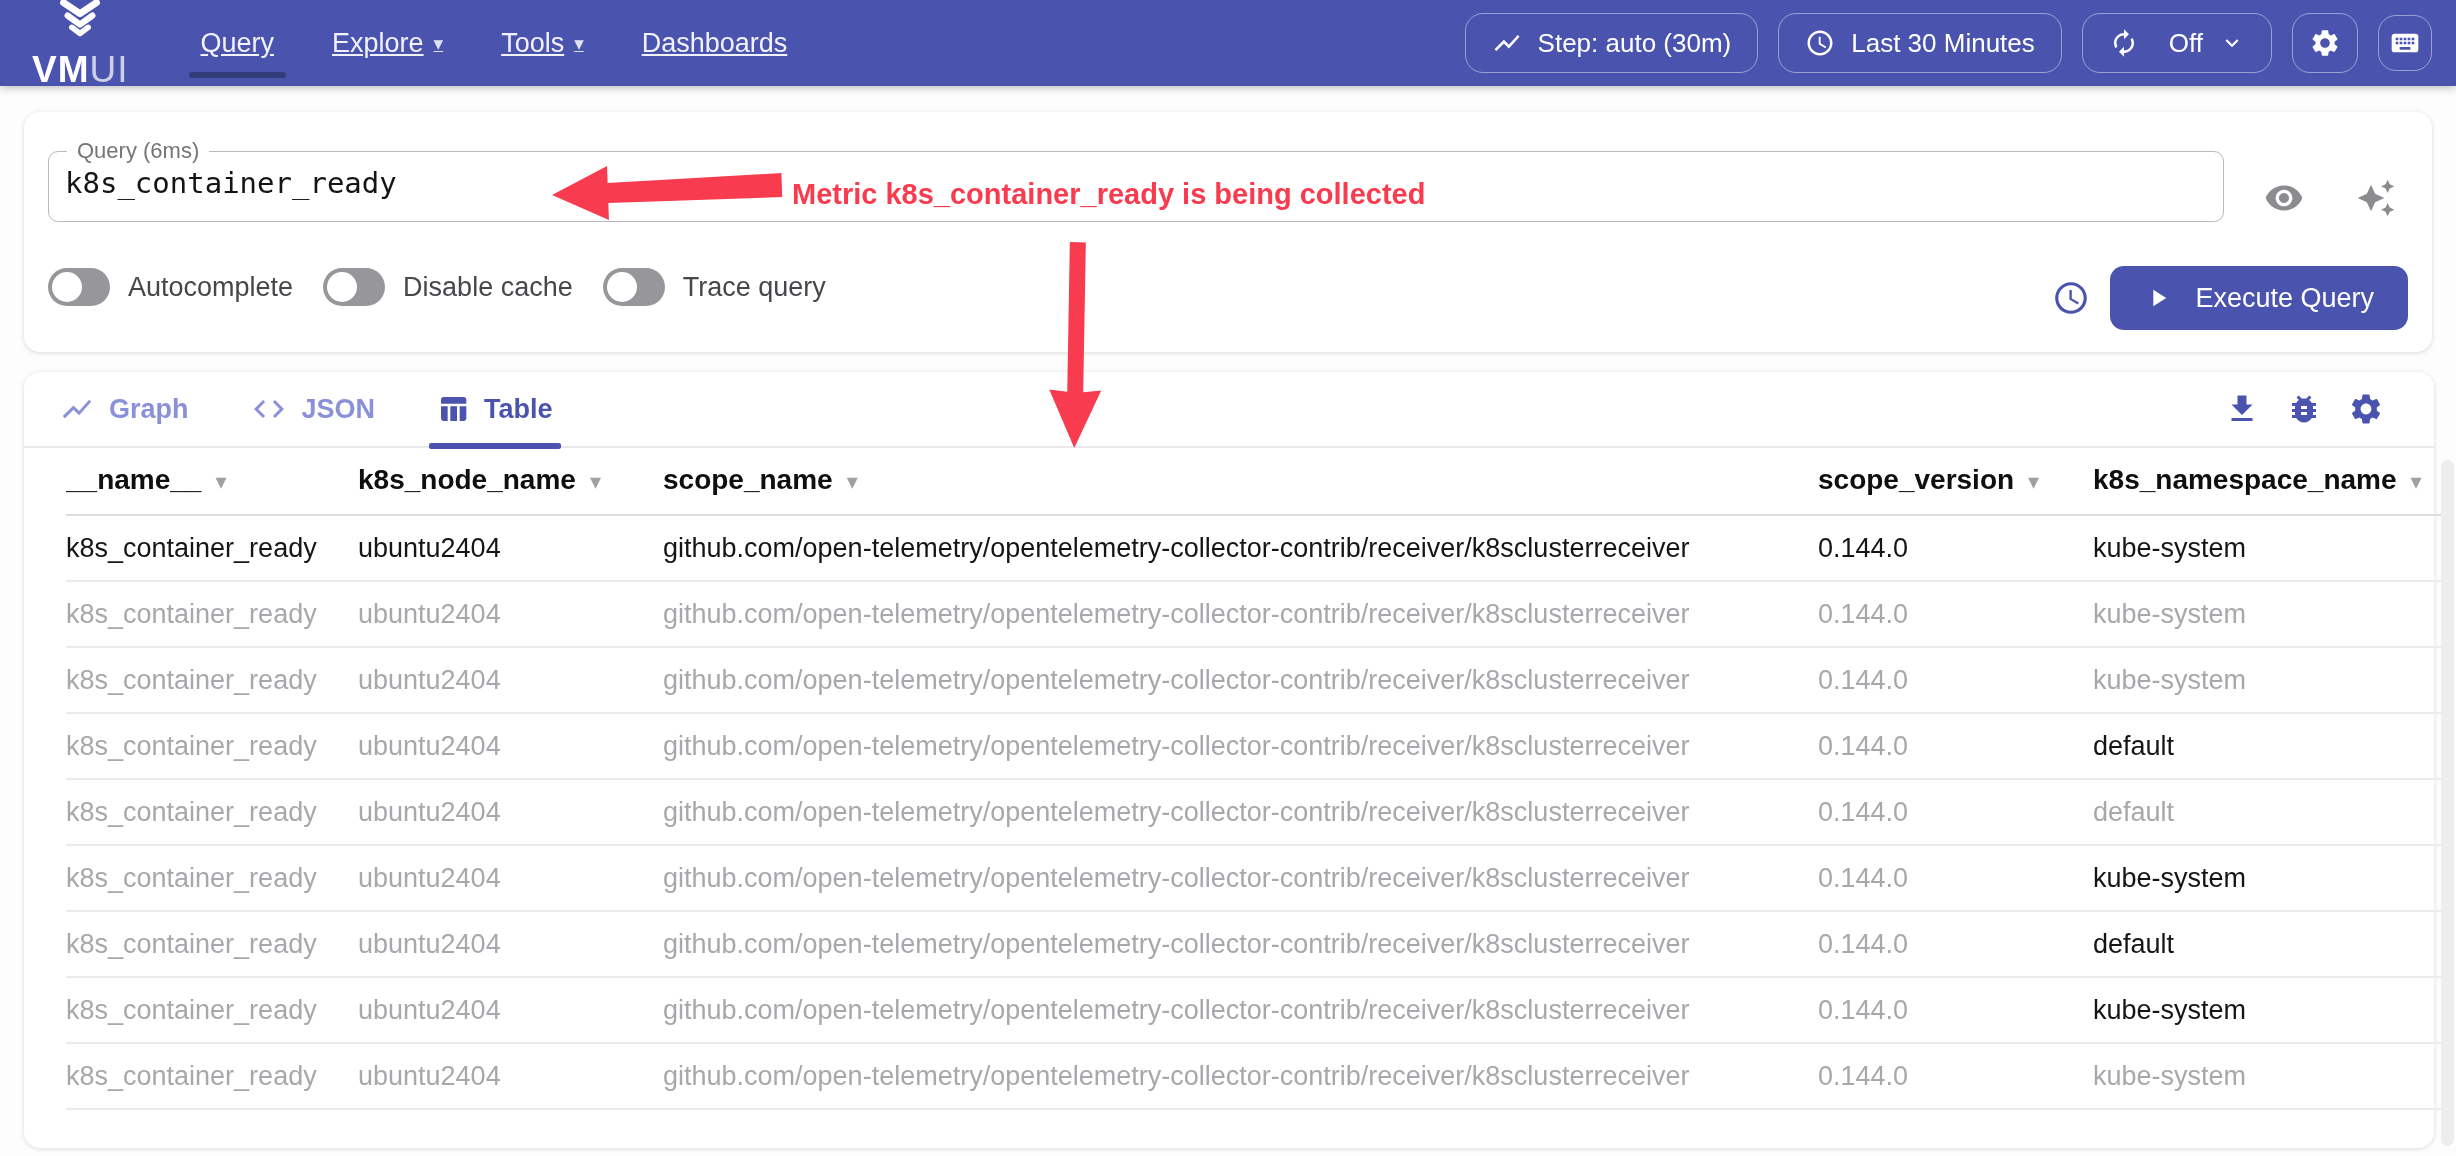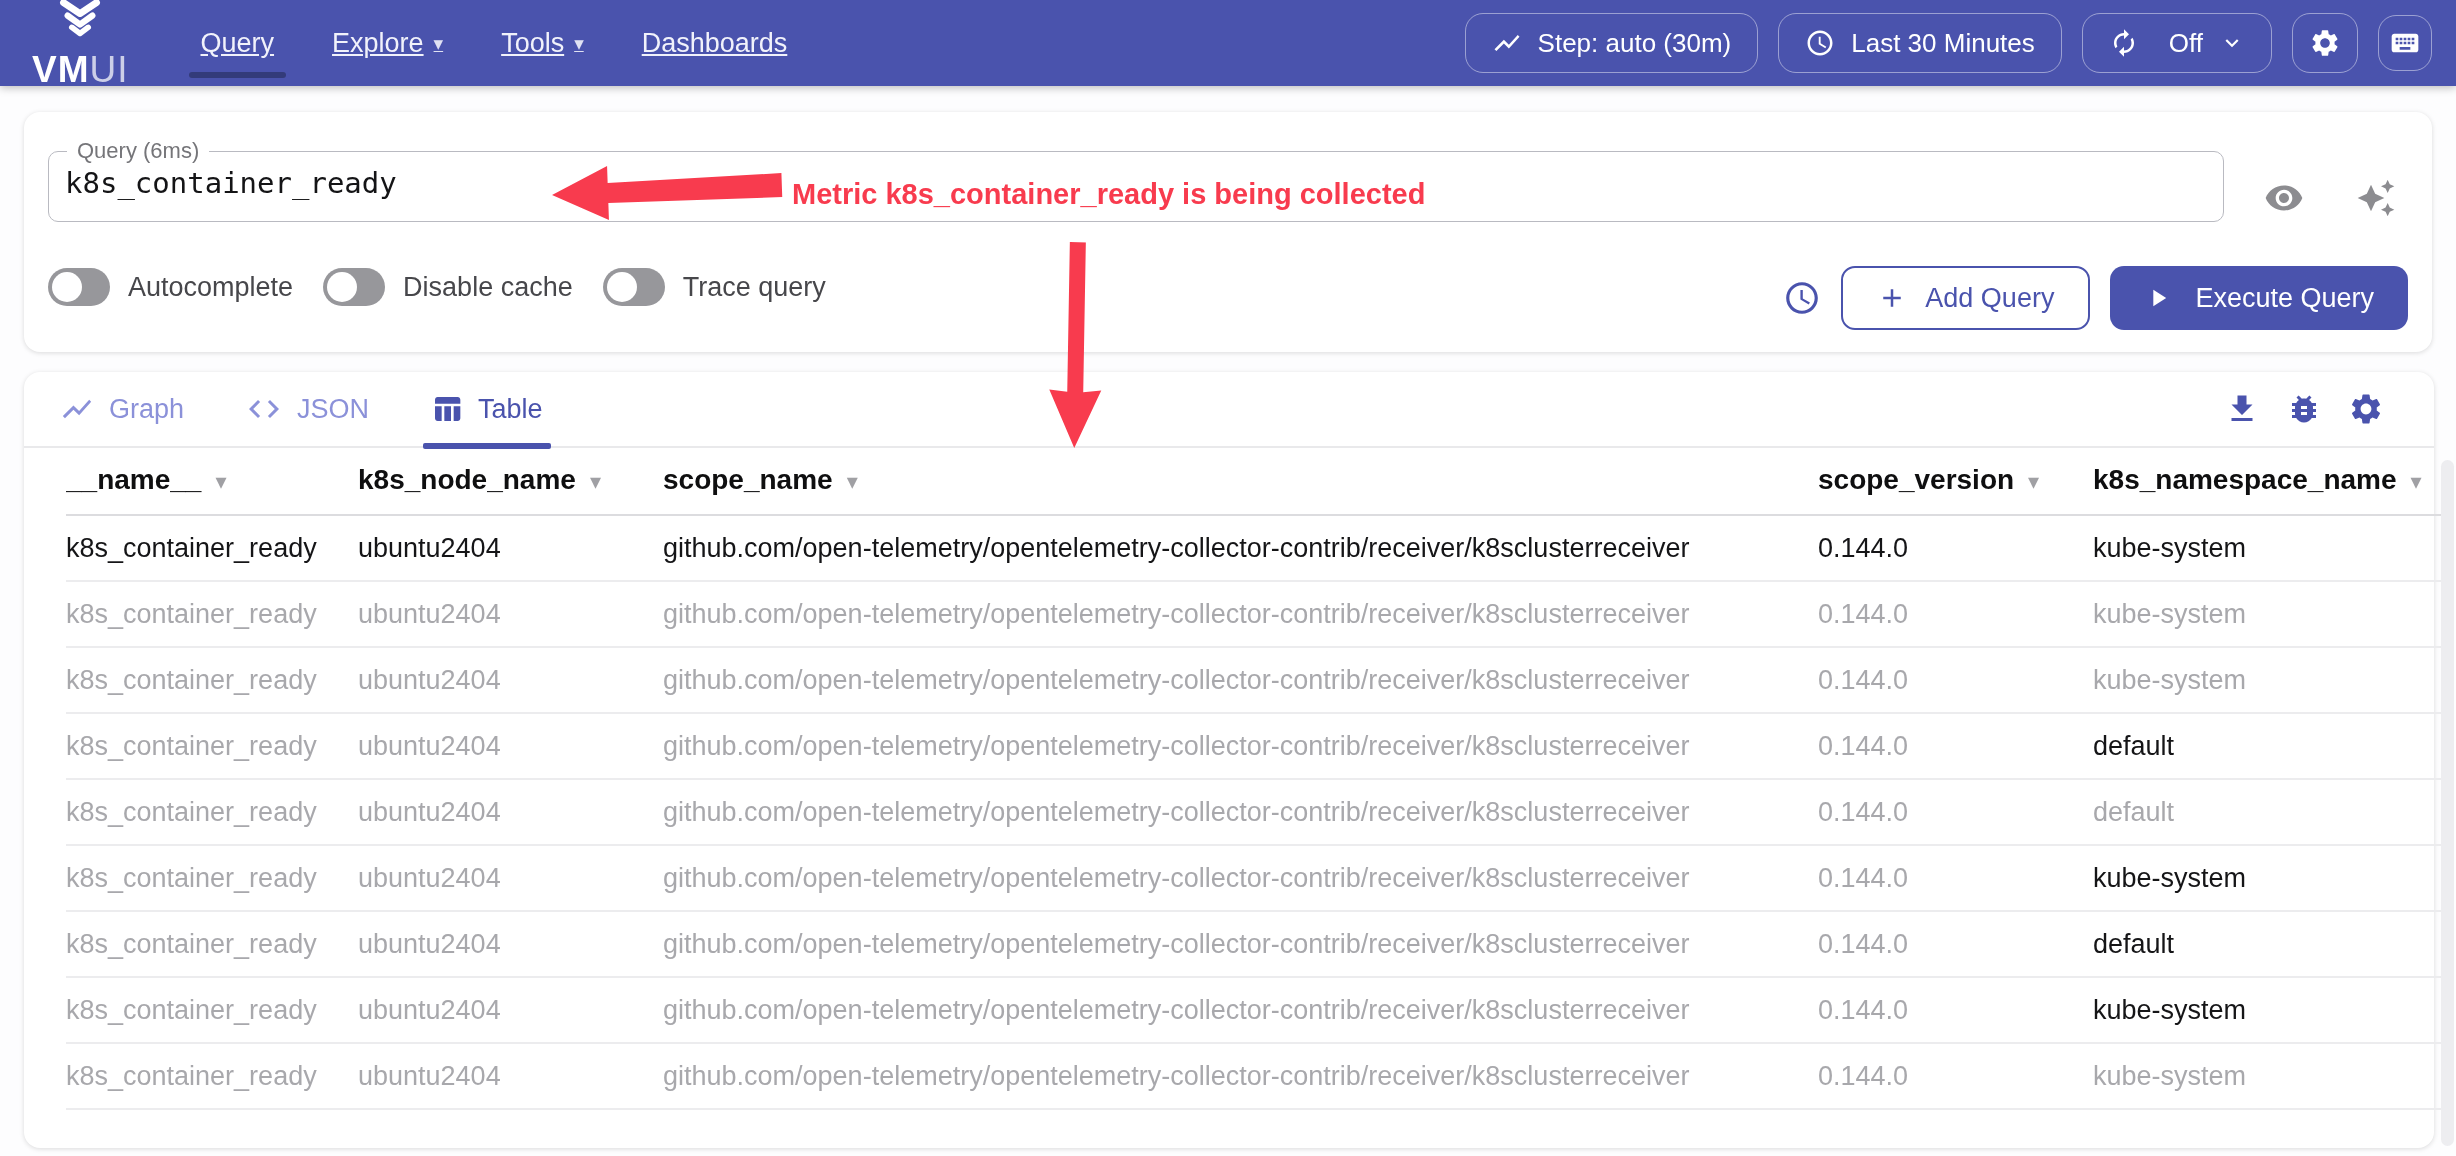--- a/index.html
+++ b/index.html
@@ -83,21 +83,21 @@
     padding:0 34px; cursor:pointer;text-align:center;
   }
 
   
   .tabbar {
     position:absolute; left:0; top:0; width:100%; height:76px;
     border-bottom:2px solid #e9e9eb; display:flex; align-items:center;
     padding-left:36px; gap:62px;
   }
   .rtab { position:relative; height:76px; display:flex; align-items:center; gap:15px;
-    font-size:27px; font-weight:400; color:#8b91d9; cursor:pointer; }
+    font-size:27px; font-weight:700; color:#8b91d9; cursor:pointer; }
   .rtab.active { color:var(--accent); }
   .rtab.active::after { content:''; position:absolute; left:-8px; right:-8px; bottom:-2px;
     height:6px; background:var(--accent); border-radius:2px; }
   .tab-icons { margin-left:auto; display:flex; gap:26px; padding-right:50px; color:var(--accent); }
   .tab-icons .ibtn { cursor:pointer; display:flex; }
 
   
   .table-wrap { position:absolute; left:14px; top:78px; width:2384px;margin-left:28px; }
   table.res { border-collapse:collapse; table-layout:fixed; width:2384px; }
   table.res th {
@@ -224,26 +224,20 @@
         <span class="toggle-label">Trace query</span>
       </div>
     </div>
 
     <div class="actions">
       <span class="clock-btn">
         <svg width="38" height="38" viewBox="0 0 24 24" fill="currentColor">
             <path d="M11.99 2C6.47 2 2 6.48 2 12s4.47 10 9.99 10C17.52 22 22 17.52 22 12S17.52 2 11.99 2zm.01 18c-4.42 0-8-3.58-8-8s3.58-8 8-8 8 3.58 8 8-3.58 8-8 8zm.5-13H11v6l5.25 3.15.75-1.23-4.5-2.67z"></path>
           </svg>
       </span>
-      <button class="btn-outline">
-        <svg width="30" height="30" viewBox="0 0 24 24" fill="currentColor">
-            <path d="M19 13h-6v6h-2v-6H5v-2h6V5h2v6h6v2z"></path>
-          </svg>
-        <span>Add Query</span>
-      </button>
       <button class="btn-primary">
         <svg width="28" height="28" viewBox="0 0 24 24" fill="#fff">
             <path d="M8 5v14l11-7z"></path>
           </svg>
         <span>Execute Query</span>
       </button>
     </div>
   </div>
 
   <div class="note-text">Metric k8s_container_ready is being collected</div>

